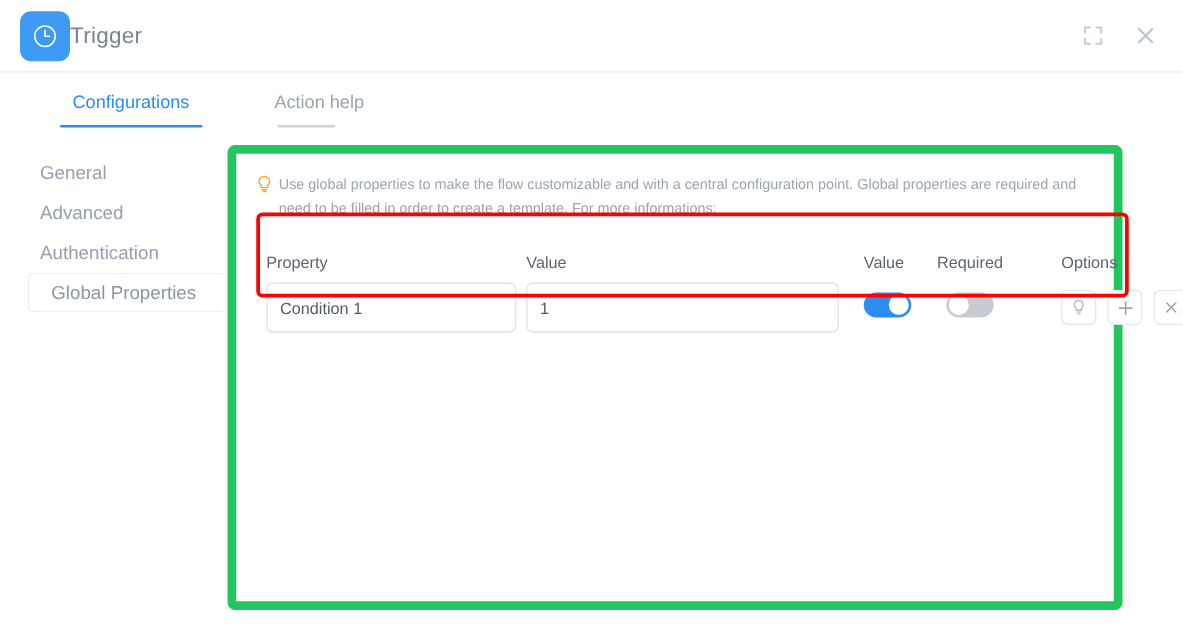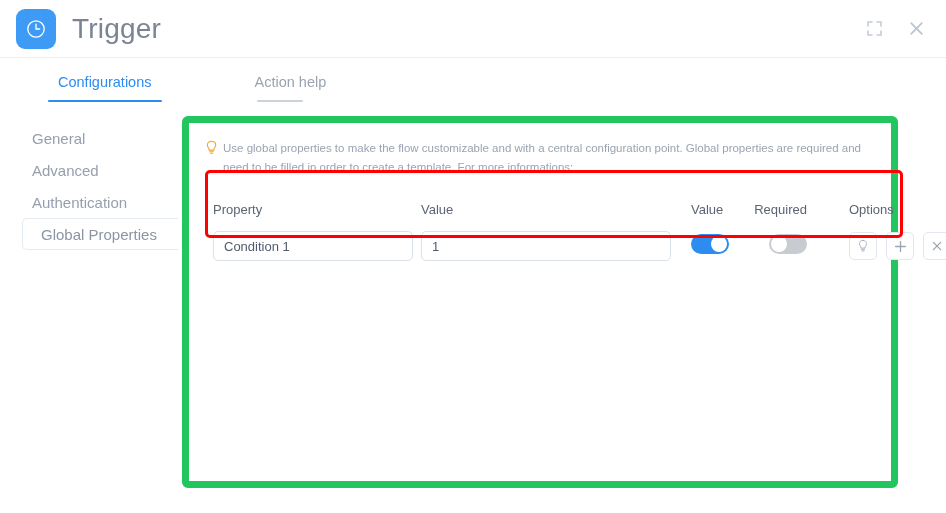--- a/index.html
+++ b/index.html
@@ -32,22 +32,21 @@
     height: 40px;
     border-radius: 9px;
     background: #3e9bf5;
     display: flex;
     align-items: center;
     justify-content: center;
     flex: 0 0 auto;
   }
   .app-icon svg { display: block; }
   .app-title {
-    margin-left: 16px;
-    font-size: 28px;
+    font-size: 18px;
     color: #7b8494;
     font-weight: 400;
     letter-spacing: .2px;
     white-space: nowrap;
   }
   .header-actions {
     margin-left: auto;
     display: flex;
     align-items: center;
     gap: 18px;
@@ -63,21 +62,20 @@
   }
   .hdr-btn svg { display: block; }
 
   
   .tabs {
     display: flex;
     align-items: center;
     padding: 16px 7px 0 48px;
     height: 44px;
     box-sizing: border-box;
-    gap: 35px;
   }
   .tab {
     position: relative;
     padding: 0 10px 12px 10px;
     font-size: 14.5px;
     color: #9aa3b0;
     cursor: pointer;
     white-space: nowrap;
   }
   .tab + .tab { margin-left: 48px; }
@@ -169,31 +167,31 @@
   .row-head {
     display: flex;
     align-items: center;
     font-size: 13px;
     color: #5b6472;
     height: 22px;
   }
   .col-prop  { width: 200px; flex: 0 0 200px; }
   .col-value { width: 250px; flex: 0 0 250px; margin-left: 8px; }
   .col-active   { width: 44px; flex: 0 0 44px; margin-left: 20px; text-align: left; }
-  .col-required { width: 62px; flex: 0 0 62px; margin-left: 10px; text-align: right; }
+  .col-required { width: 62px; flex: 0 0 62px; margin-left: 10px; text-align: center; }
   .col-options  { width: 110px; flex: 0 0 110px; margin-left: 42px; }
 
   .row-data {
     display: flex;
     align-items: center;
     margin-top: 10px;
     height: 32px;
   }
   .txt-input {
-    height: 30px;
+    height: 40px;
     box-sizing: border-box;
     border: 1px solid #dbe1e8;
     border-radius: 5px;
     padding: 0 10px;
     font-size: 13px;
     color: #515a6e;
     background: #fff;
     font-family: "Liberation Sans", sans-serif;
     width: 100%;
     outline: none;

